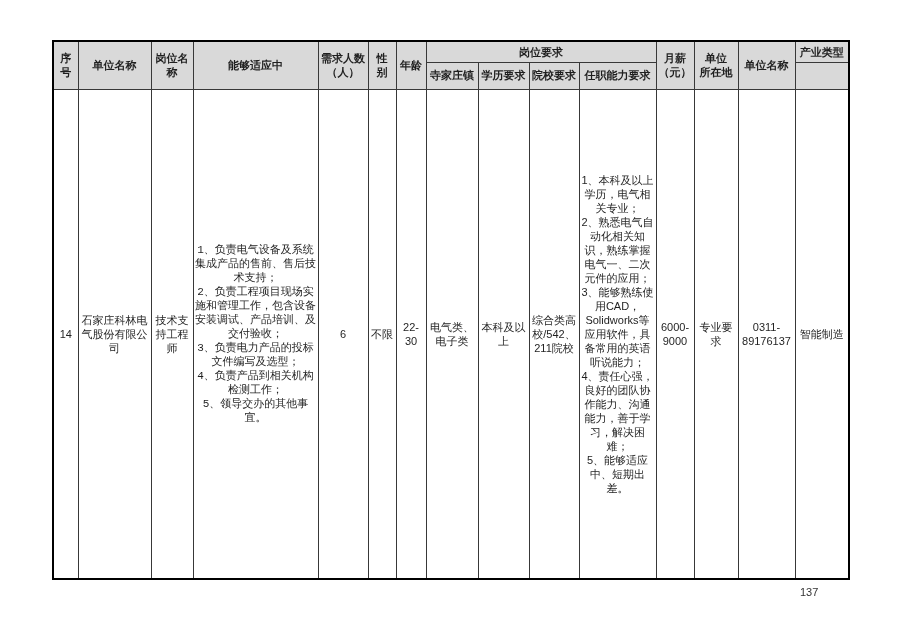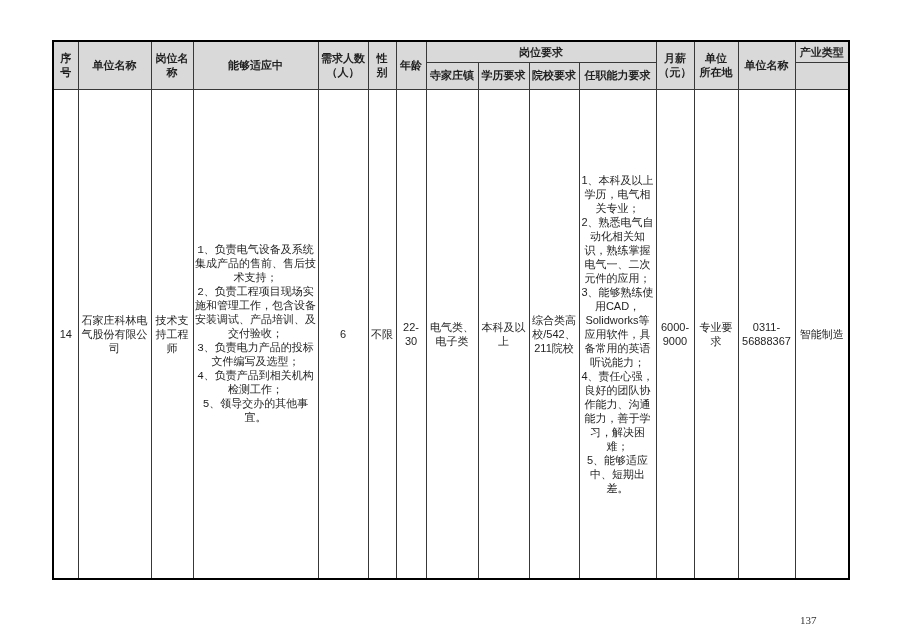--- a/index.html
+++ b/index.html
@@ -51,24 +51,24 @@
   td.cell-ability {
     text-align: left;
     white-space: pre-wrap;
     line-height: 13px;
     padding: 0 3px;
   }
   th.prewrap { white-space: pre-wrap; }
   .page-number {
     position: absolute;
     left: 800px;
-    top: 614px;
+    top: 586px;
     width: 40px;
     text-align: left;
-    font-family: Liberation Serif, serif;
+    font-family: Liberation Sans, sans-serif;
     font-size: 11px;
     color: #333333;
   }
 </style>
 </head>
 <body>
 
 <div class="page">
 
   <table class="recruit">
@@ -130,21 +130,21 @@
         <td>电气类、电子类</td>
         <td>本科及以上</td>
         <td>综合类高校/542、211院校</td>
         <td class="cell-ability">1、本科及以上学历，电气相关专业；
 2、熟悉电气自动化相关知识，熟练掌握电气一、二次元件的应用；
 3、能够熟练使用CAD，Solidworks等应用软件，具备常用的英语听说能力；
 4、责任心强，良好的团队协作能力、沟通能力，善于学习，解决困难；
 5、能够适应中、短期出差。</td>
         <td>6000-9000</td>
         <td>专业要求</td>
-        <td>0311-56888367</td>
+        <td>0311-89176137</td>
         <td>智能制造</td>
       </tr>
     </tbody>
   </table>
 
   <div class="page-number">137</div>
 
 </div>
 
 </body></html>

